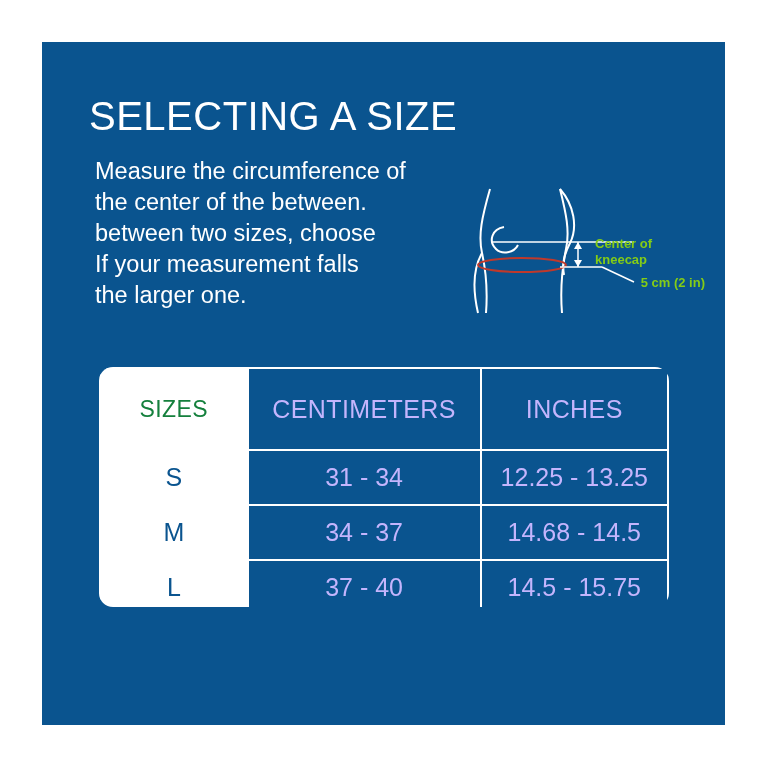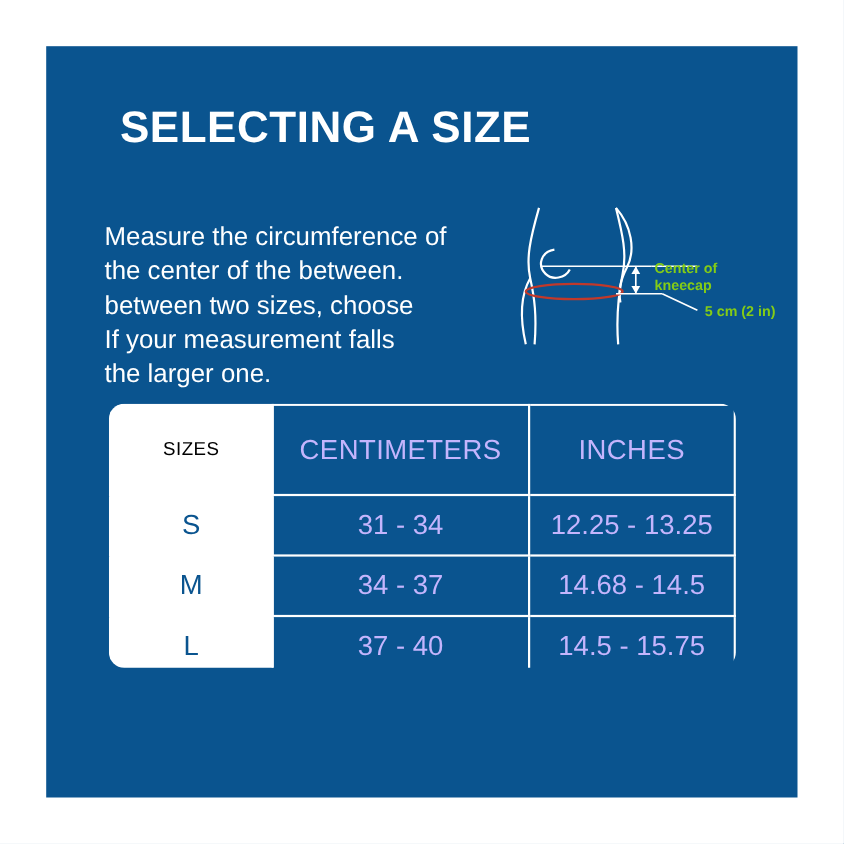--- a/index.html
+++ b/index.html
@@ -24,38 +24,37 @@
     left: 42px;
     top: 42px;
     width: 683px;
     height: 683px;
     background: #0b5394;
     background: #0a548f;
     box-sizing: border-box;
   }
   .title {
     position: absolute;
-    left: 67px;
+    left: 47px;
     top: 52px;
     color: #ffffff;
     font-size: 40px;
-    font-weight: bold;
+    font-weight: normal;
     letter-spacing: 0.5px;
     line-height: 1.1;
   }
   .intro {
     position: absolute;
     left: 53px;
     top: 114px;
     width: 380px;
     color: #ffffff;
     font-size: 23.5px;
     line-height: 1.32;
     font-weight: 400;
-    margin-top: 44px;
   }
   .intro p {
     margin: 0;
   }
 
   
   .diagram {
     position: absolute;
     left: 410px;
     top: 145px;
@@ -106,22 +105,22 @@
     padding: 0;
   }
   thead th {
     height: 80px;
     font-size: 25px;
     font-weight: bold;
     letter-spacing: 0.4px;
   }
   thead th.sizes-head {
     background: #ffffff;
-    color: #000000;
-    font-size: 17px;
+    color: #15803d;
+    font-size: 23px;
   }
   tbody td {
     height: 53px;
     font-size: 25px;
   }
   tbody td.size-cell {
     background: #ffffff;
     color: #0a548f;
     font-size: 25px;
   }

